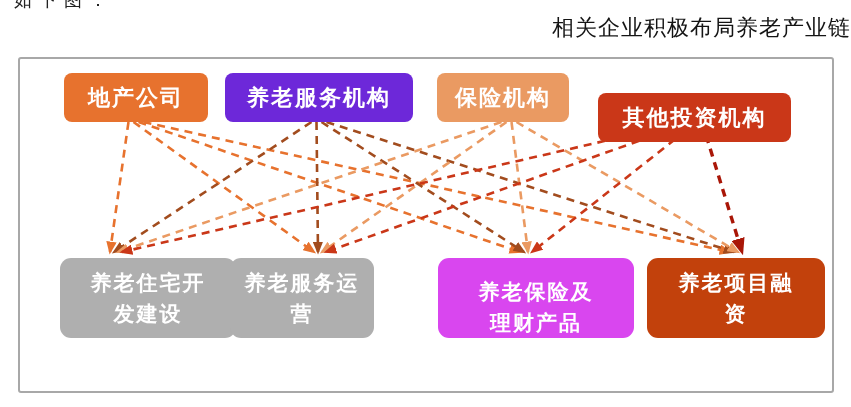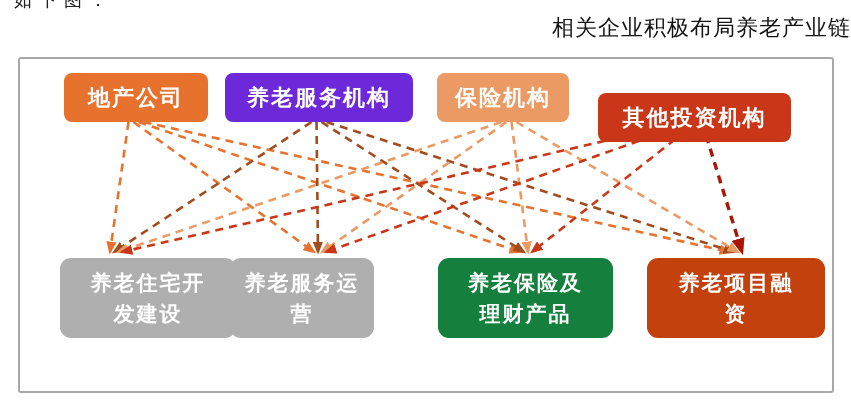--- a/index.html
+++ b/index.html
@@ -99,18 +99,18 @@
       <div class="tbox" style="left: 417px; width: 132px; background: rgb(234, 154, 98);">
         <span>保险机构</span>
       </div>
       <div class="tbox" style="left: 578px; width: 193px; background: rgb(202, 55, 24); margin-top: 20px;">
         <span>其他投资机构</span>
       </div>
       <div class="gbox" style="left: 8px; width: 176px; background: rgb(175, 175, 175); margin-left: 32px;"><span>养老住宅开
 发建设</span></div>
       <div class="gbox" style="left: 210px; width: 144px; background: rgb(175, 175, 175);"><span>养老服务运
 营</span></div>
-      <div class="gbox" style="left: 418px; width: 175px; background: #15803d;"><span>养老保险及
+      <div class="gbox" style="left: 418px; width: 196px; background: #d946ef; align-items: flex-end;"><span>养老保险及
 理财产品</span></div>
       <div class="gbox" style="left: 627px; width: 178px; background: #c2410c;"><span>养老项目融
 资</span></div>
     </div>
 </div>
 
 </body></html>

